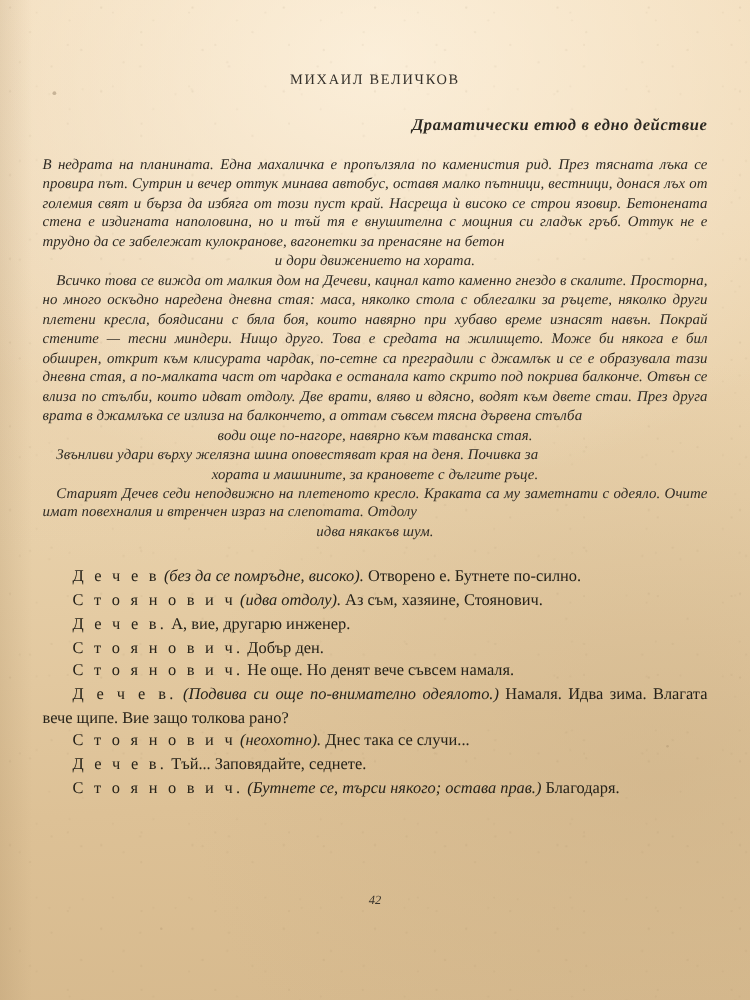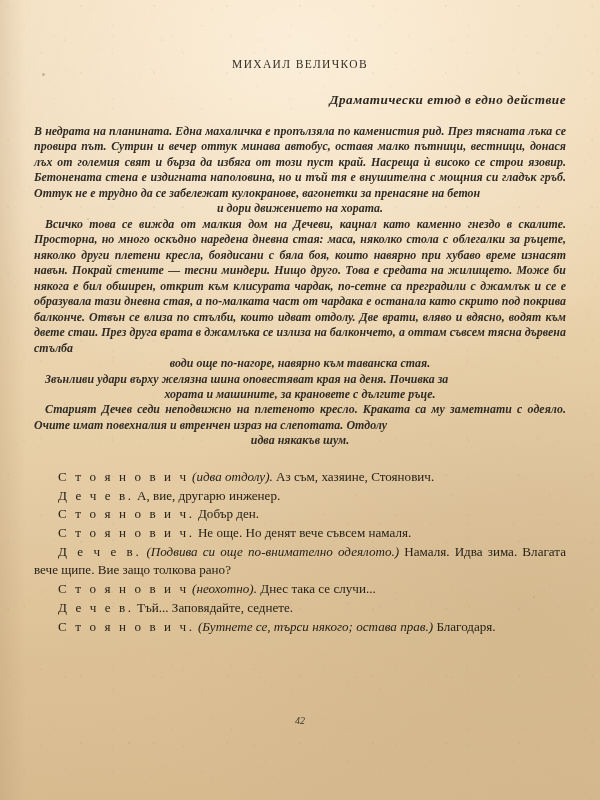--- a/index.html
+++ b/index.html
@@ -105,21 +105,20 @@
 
   
   .stage-block {
     margin-top: 16px;
     font-style: italic;
     font-size: 11.9px;
     line-height: 1.30;
     text-align: justify;
     color: #2f2b24;
     letter-spacing: .05px;
-    font-weight: bold;
   }
   .stage-block p {
     margin: 0;
     text-indent: 0;
   }
   .stage-block p.indent { text-indent: 11px; }
   .stage-block p.centered {
     text-align: center;
     text-indent: 0;
   }
@@ -181,20 +180,21 @@
       <p class="centered">и дори движението на хората.</p>
       <p class="indent">Всичко това се вижда от малкия дом на Дечеви, кацнал като каменно гнездо в скалите. Просторна, но много оскъдно наредена дневна стая: маса, няколко стола с облегалки за ръцете, няколко други плетени кресла, боядисани с бяла боя, които навярно при хубаво време изнасят навън. Покрай стените — тесни миндери. Нищо друго. Това е средата на жилището.  Може би някога е бил обширен, открит към клисурата чардак, по-сетне са преградили с джамлък и се е образувала тази дневна стая, а по-малката част от чардака е останала като скрито под покрива балконче. Отвън се влиза по стълби, които идват отдолу. Две врати, вляво и вдясно, водят към двете стаи. През друга врата в джамлъка се излиза на балкончето, а оттам съвсем  тясна дървена стълба</p>
       <p class="centered">води още по-нагоре, навярно към таванска стая.</p>
       <p class="indent">Звънливи удари върху желязна шина оповестяват края на деня. Почивка за</p>
       <p class="centered">хората и машините, за крановете с дългите ръце.</p>
       <p class="indent">Старият Дечев седи неподвижно на плетеното кресло. Краката са му заметнати с одеяло. Очите имат повехналия и втренчен израз на слепотата. Отдолу</p>
       <p class="centered">идва някакъв шум.</p>
     </div>
 
     <div class="dialogue" id="dialogue">
+        <p><span class="speaker">Д е ч е в</span><span class="dir"> (без да се помръдне, високо).</span><span> Отворено е. Бутнете по-силно.</span></p>
         <p><span class="speaker">С т о я н о в и ч</span><span class="dir"> (идва отдолу).</span><span> Аз съм, хазяине, Стоянович.</span></p>
         <p><span class="speaker">Д е ч е в.</span><span> А, вие, другарю инженер.</span></p>
         <p><span class="speaker">С т о я н о в и ч.</span><span> Добър ден.</span></p>
         <p><span class="speaker">С т о я н о в и ч.</span><span> Не още. Но денят вече съвсем намаля.</span></p>
         <p><span class="speaker">Д е ч е в.</span><span class="dir"> (Подвива си още по-внимателно одеялото.)</span><span> Намаля. Идва зима. Влагата вече щипе.</span><span> Вие защо толкова рано?</span></p>
         <p><span class="speaker">С т о я н о в и ч</span><span class="dir"> (неохотно).</span><span> Днес така се случи...</span></p>
         <p><span class="speaker">Д е ч е в.</span><span> Тъй... Заповядайте, седнете.</span></p>
         <p><span class="speaker">С т о я н о в и ч.</span><span class="dir"> (Бутнете се, търси някого; остава прав.)</span><span> Благодаря.</span></p>
       </div>
 

